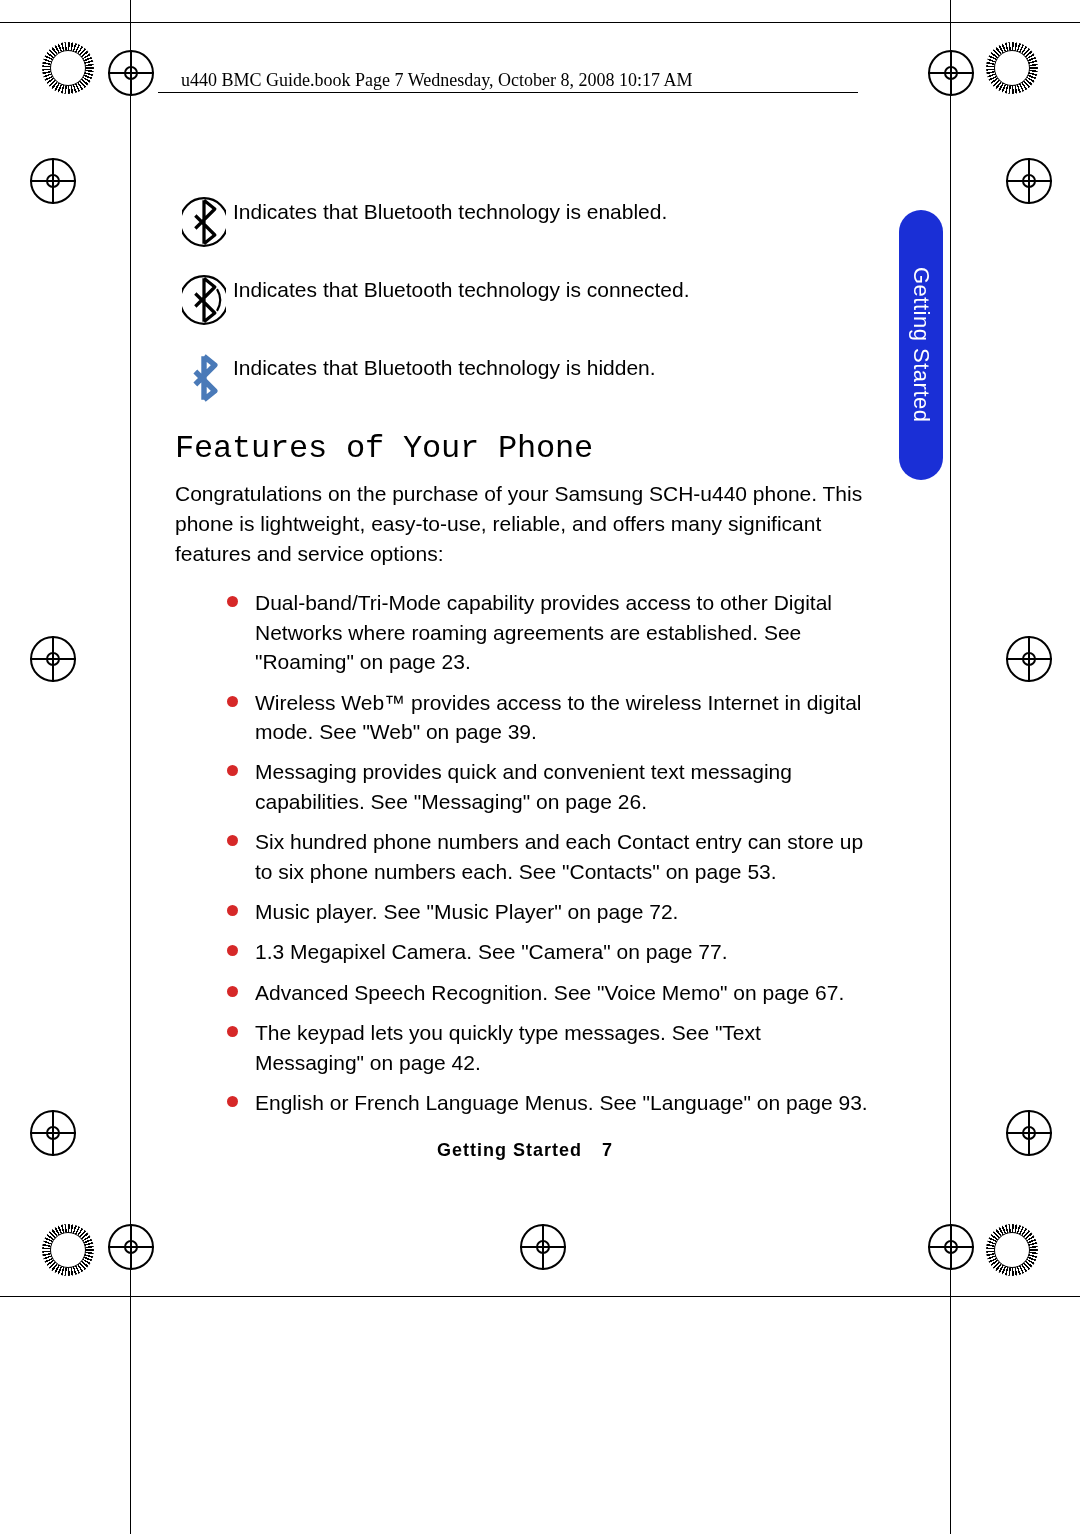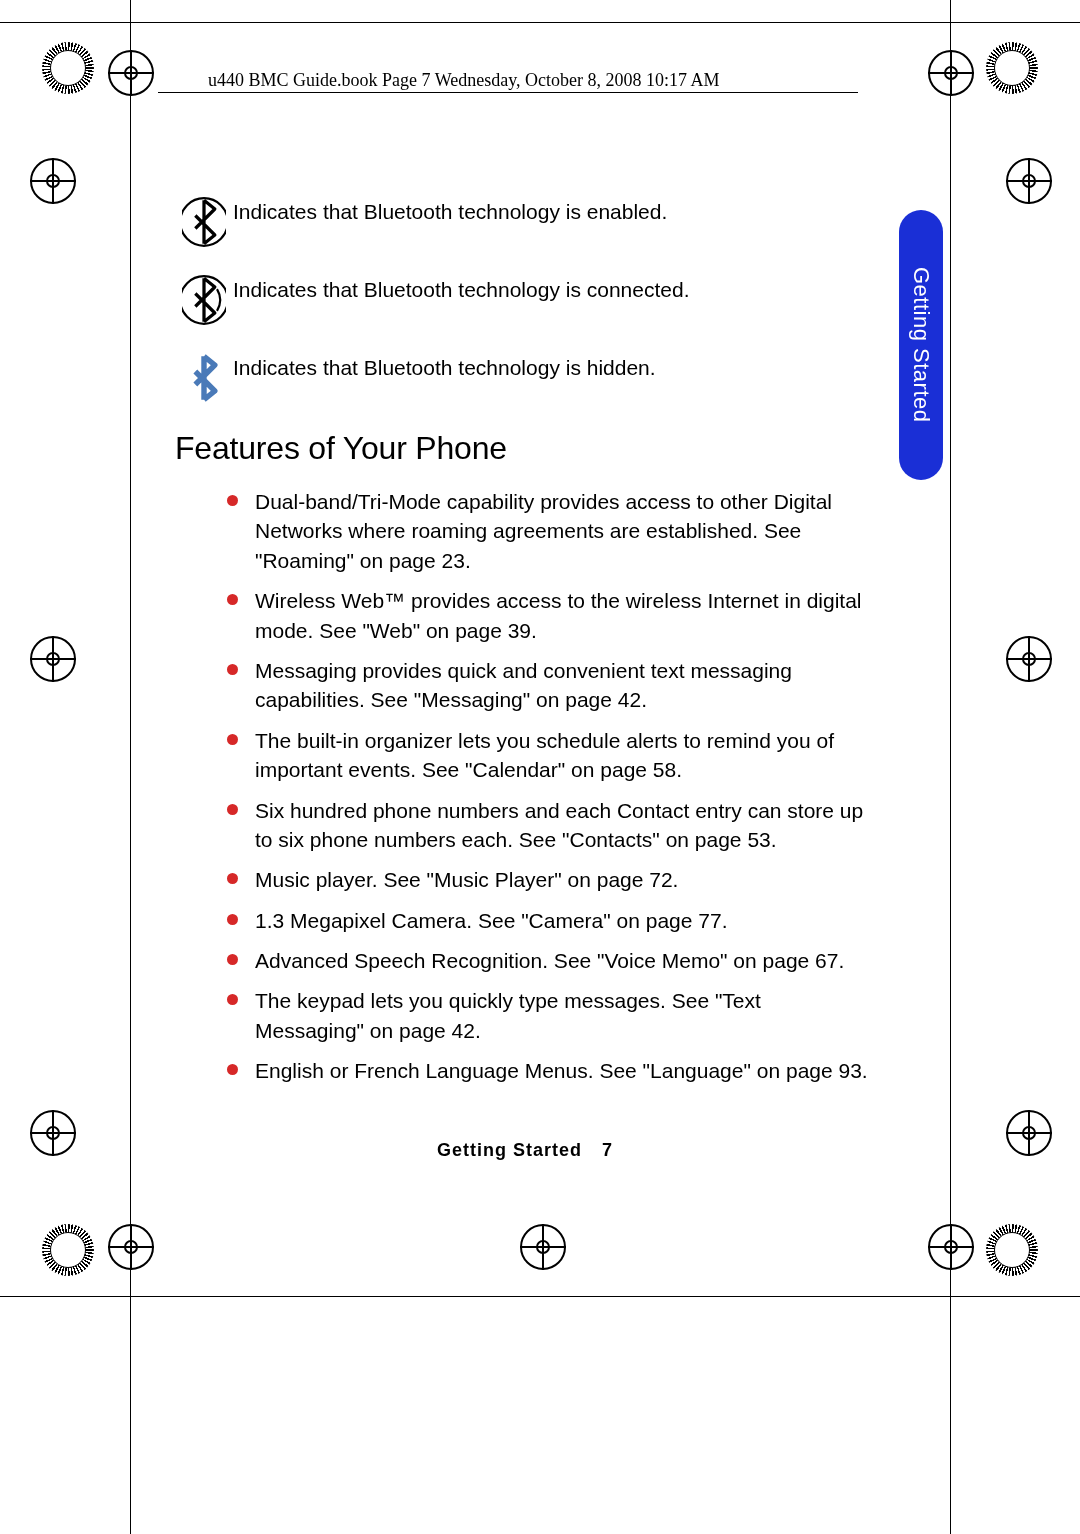--- a/index.html
+++ b/index.html
@@ -44,21 +44,21 @@
   .content {
     position: absolute;
     left: 175px; top: 196px;
     width: 700px;
   }
   .icon-row { display: flex; align-items: flex-start; margin-bottom: 26px; }
   .icon-box { width: 58px; flex: 0 0 58px; display: flex; justify-content: center; }
   .icon-text { font-size: 21px; line-height: 1.35; padding-top: 2px; }
 
   h2.section-title {
-    font-family: Liberation Sans, sans-serif;
+    font-family: Liberation Mono, monospace;
     font-weight: 400;
     font-size: 32px;
     margin: 18px 0 12px 0;
     letter-spacing: -0.2px;
   }
   .intro { font-size: 21px; line-height: 1.42; }
   ul.features {
     list-style: none;
     margin: 20px 0 0 52px;
   }
@@ -103,21 +103,21 @@
     text-align: center;
     font-size: 18px;
     font-weight: bold;
     letter-spacing: 1px;
   }
   .footer .pno { margin-left: 14px; }
 
   
   .doc-path {
     position: absolute;
-    left: 208px; top: 70px;
+    left: 181px; top: 70px;
     font-size: 18px;
     font-family: "Times New Roman", serif;
   }
 
   
   .bt-icon {
     width: 44px; height: 52px;
     position: relative;
   }
   .bt-icon svg { width: 100%; height: 100%; }
@@ -208,26 +208,26 @@
       <div class="bt-icon">
         <svg viewBox="0 0 40 48">
             <path d="M20 4 L30 12 L12 30 M12 18 L30 36 L20 44 M20 4 L20 44" stroke="#4a7ab8" stroke-width="5" fill="none" stroke-linejoin="round"></path>
           </svg>
       </div>
     </div>
     <div class="icon-text">Indicates that Bluetooth technology is hidden.</div>
   </div>
 
   <h2 class="section-title">Features of Your Phone</h2>
+  <p class="intro">Congratulations on the purchase of your Samsung SCH-u440 phone. This phone is lightweight, easy-to-use, reliable, and offers many significant features and service options:</p>
 
   <ul class="features">
     <li>Dual-band/Tri-Mode capability provides access to other Digital Networks where roaming agreements are established. See "Roaming" on page 23.</li>
     <li>Wireless Web™ provides access to the wireless Internet in digital mode. See "Web" on page 39.</li>
-    <li>Messaging provides quick and convenient text messaging capabilities. See "Messaging" on page 42.</li>
-    <li>The built-in organizer lets you schedule alerts to remind you of important events. See "Calendar" on page 58.</li>
+    <li>Messaging provides quick and convenient text messaging capabilities. See "Messaging" on page 26.</li>
     <li>Six hundred phone numbers and each Contact entry can store up to six phone numbers each. See "Contacts" on page 53.</li>
     <li>Music player. See "Music Player" on page 72.</li>
     <li>1.3 Megapixel Camera. See "Camera" on page 77.</li>
     <li>Advanced Speech Recognition. See "Voice Memo" on page 67.</li>
     <li>The keypad lets you quickly type messages. See "Text Messaging" on page 42.</li>
     <li>English or French Language Menus. See "Language" on page 93.</li>
   </ul>
 
 </div>
 

